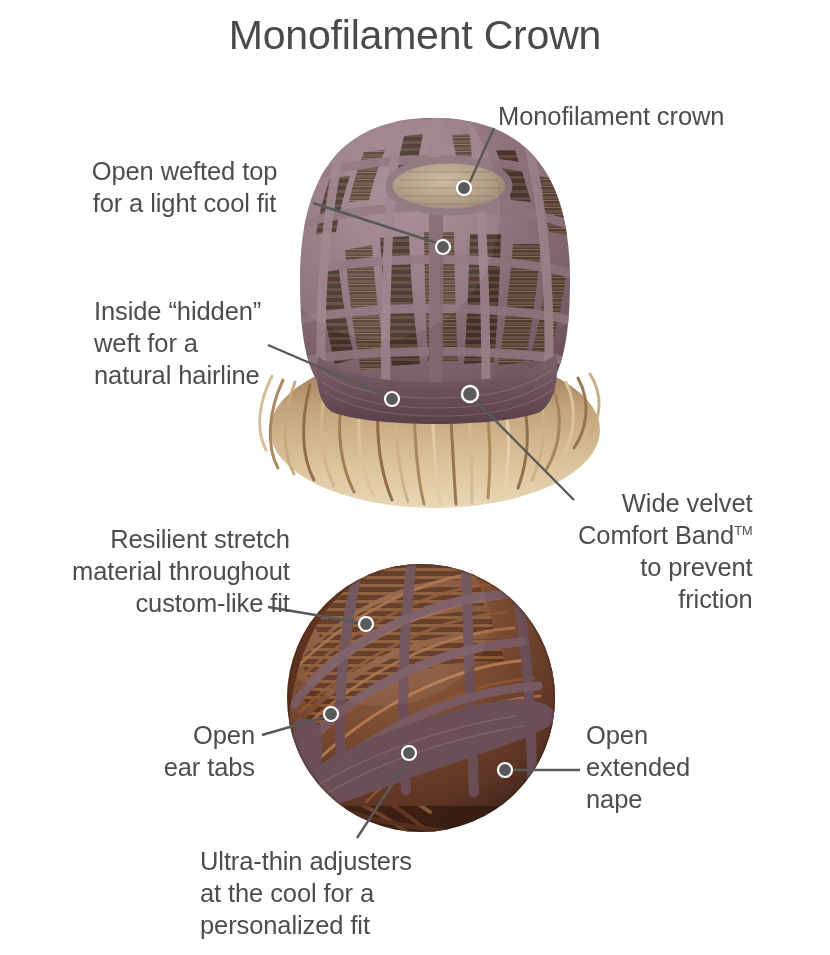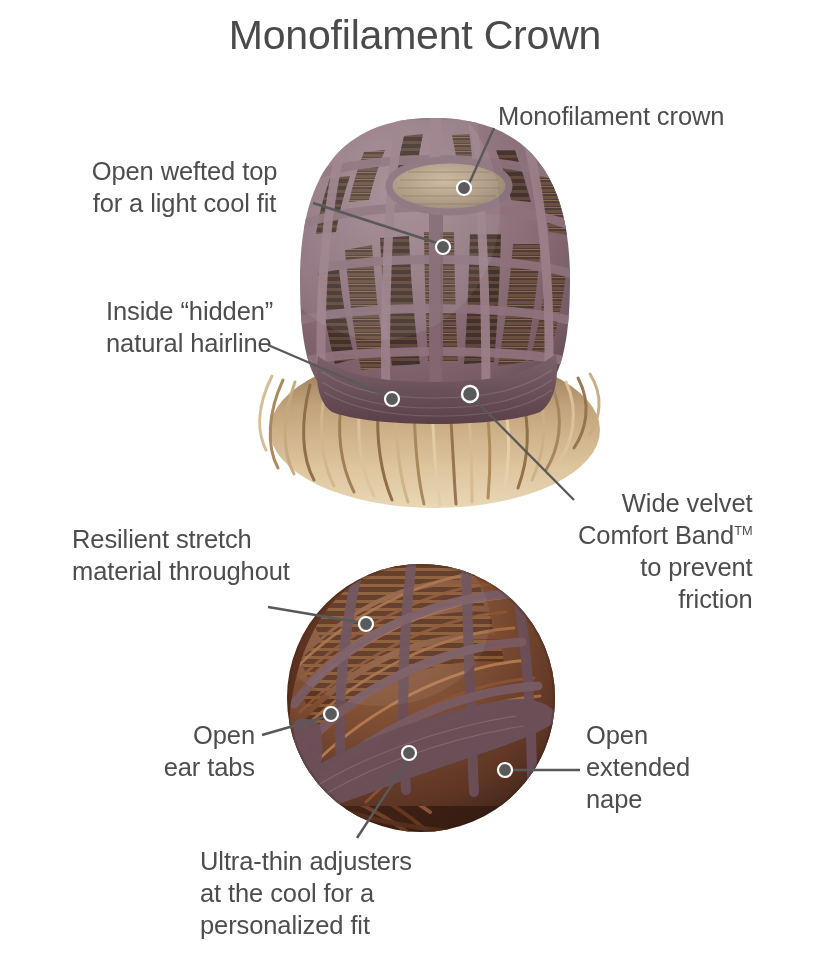--- a/index.html
+++ b/index.html
@@ -44,23 +44,23 @@
   .callout .ln { display: block; white-space: nowrap; }
   .callout sup {
     font-size: 0.50em;
     vertical-align: super;
     line-height: 0;
     letter-spacing: 0;
   }
 
   #lbl-mono-crown   { left: 498px; top: 100px;  text-align: left; }
   #lbl-open-wefted  { left: 62px;  top: 155px;  width: 245px; text-align: center; }
-  #lbl-hidden-weft  { left: 94px;  top: 295px;  text-align: left; margin-left: 12px; }
+  #lbl-hidden-weft  { left: 94px;  top: 295px;  text-align: left; }
   #lbl-comfort-band { left: 578px; top: 487px;  text-align: right; }
-  #lbl-resilient    { left: 72px;  top: 523px;  text-align: left; }
+  #lbl-resilient    { left: 72px;  top: 523px;  text-align: right; }
   #lbl-open-ear     { left: 20px;  top: 719px;  width: 235px; text-align: right; }
   #lbl-open-nape    { left: 586px; top: 719px;  text-align: left; }
   #lbl-ultra-thin   { left: 200px; top: 845px;  width: 320px; text-align: left; }
 
   
   #art {
     position: absolute;
     left: 0; top: 0;
     width: 830px; height: 955px;
   }
@@ -338,33 +338,35 @@
     <span class="ln">Monofilament crown</span>
   </div>
 
   <div class="callout" id="lbl-open-wefted">
     <span class="ln">Open wefted top</span>
     <span class="ln">for a light cool fit</span>
   </div>
 
   <div class="callout" id="lbl-hidden-weft">
     <span class="ln">Inside “hidden”</span>
+    <span class="ln">weft for a</span>
     <span class="ln">natural hairline</span>
   </div>
 
   <div class="callout" id="lbl-comfort-band">
     <span class="ln">Wide velvet</span>
     <span class="ln"><span>Comfort Band</span><sup>TM</sup></span>
     <span class="ln">to prevent</span>
     <span class="ln">friction</span>
   </div>
 
   <div class="callout" id="lbl-resilient">
     <span class="ln">Resilient stretch</span>
     <span class="ln">material throughout</span>
+    <span class="ln">custom-like fit</span>
   </div>
 
   <div class="callout" id="lbl-open-ear">
     <span class="ln">Open</span>
     <span class="ln">ear tabs</span>
   </div>
 
   <div class="callout" id="lbl-open-nape">
     <span class="ln">Open</span>
     <span class="ln">extended</span>

